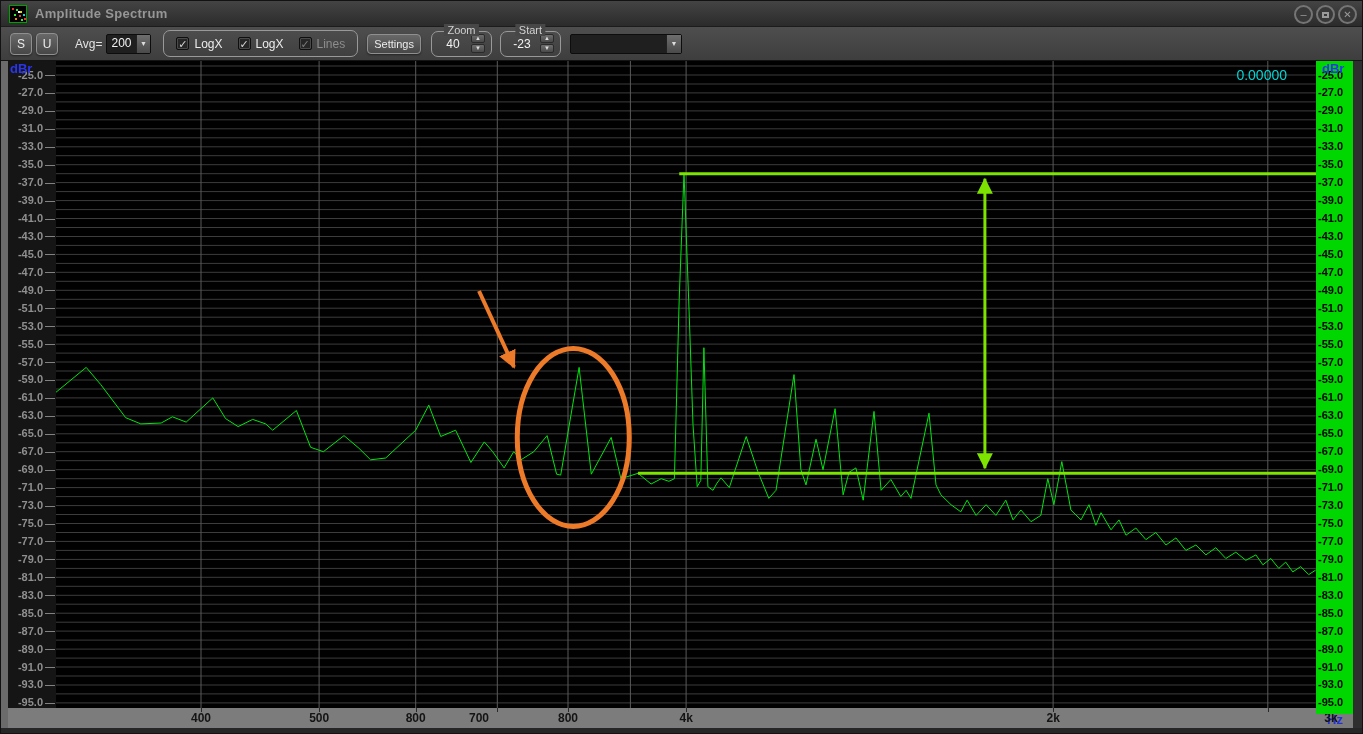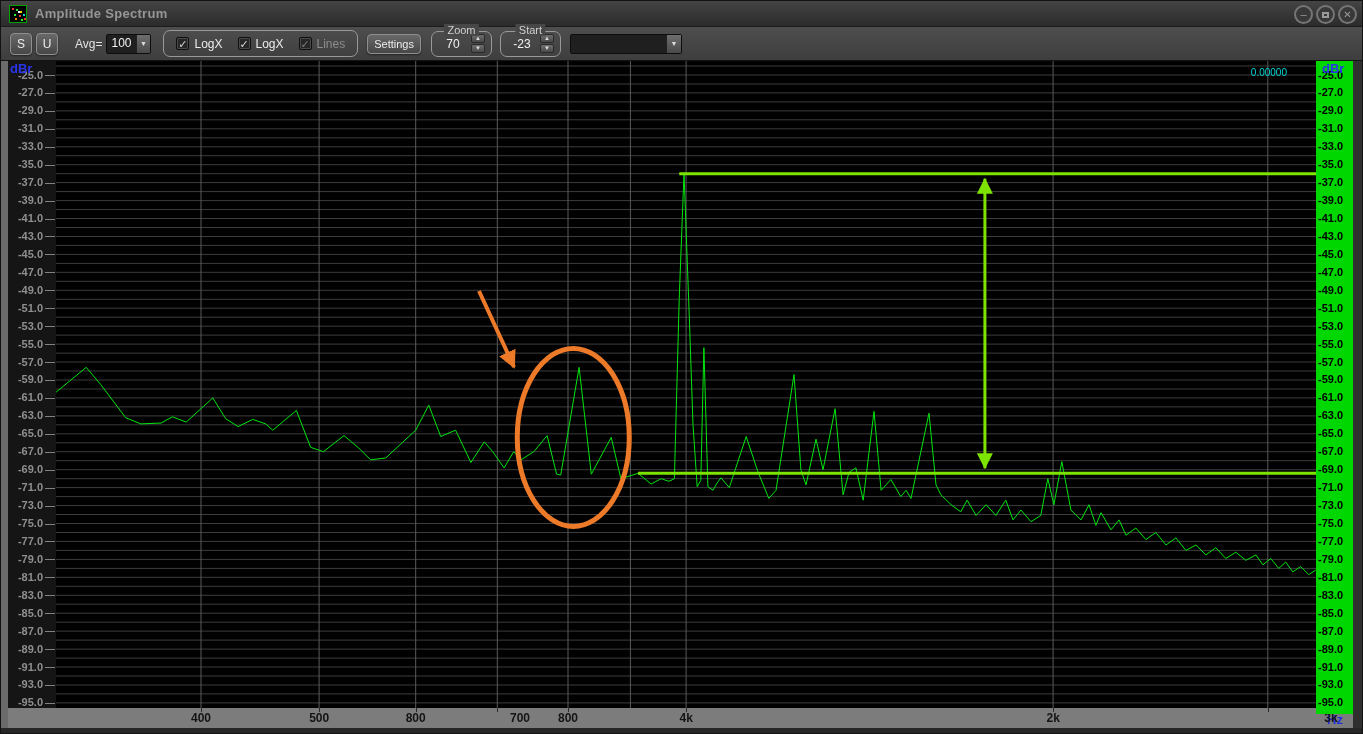--- a/index.html
+++ b/index.html
@@ -52,21 +52,21 @@
   .main{position:absolute;left:0;top:60px;width:1363px;height:674px;background:#000;}
   .left-frame{position:absolute;left:0;top:0;width:7px;height:674px;background:#6b6b6b;}
   .gutter-left{position:absolute;left:7px;top:0;width:48px;height:647px;background:#151515;overflow:hidden;}
   .ylab{position:absolute;right:13px;width:34px;height:13px;font-size:11px;line-height:13px;
     text-align:right;color:#8f8f8f;font-weight:bold;}
   .ytick{position:absolute;right:1px;width:10px;height:1px;background:#828282;}
   .unit-blue{color:#2a35ec;font-weight:bold;font-size:13px;}
   .dbr-left{position:absolute;left:2px;top:0;z-index:5;}
   .plot{position:absolute;left:55px;top:0;width:1260px;height:647px;background:#010101;overflow:hidden;}
   .plot svg{position:absolute;left:0;top:0;}
-  .readout{position:absolute;right:29px;top:6px;color:#00d6d6;font-size:10px;}
+  .readout{position:absolute;right:29px;top:6px;color:#00d6d6;font-size:14px;}
   .orange-note{position:absolute;left:192px;top:196px;color:#ee7a2e;font-size:24px;font-weight:bold;
     white-space:nowrap;letter-spacing:.4px;}
   .sn-label{position:absolute;left:948px;top:251px;color:#6ee407;font-size:25px;font-weight:bold;white-space:nowrap;}
   .bar-right{position:absolute;left:1315px;top:0;width:37px;height:653px;background:#00d600;overflow:hidden;z-index:3;}
   .bar-right .ylab-r{position:absolute;left:2px;width:34px;height:13px;font-size:11px;line-height:13px;
     color:#000;font-weight:bold;}
   .dbr-right{position:absolute;left:6px;top:0;z-index:4;}
   .right-strip{position:absolute;left:1352px;top:0;width:11px;height:674px;background:#2f2f2f;}
   .xaxis{position:absolute;left:7px;top:647px;width:1345px;height:20px;background:#7c7c7c;z-index:2;}
   .xlab{position:absolute;top:3px;transform:translateX(-50%);font-size:12px;font-weight:bold;color:#141414;}
@@ -93,41 +93,41 @@
         <span style="font-size:10px;">✕</span>
       </div>
     </div>
   </div>
 
   <div class="toolbar">
     <button class="tbtn sq" style="margin-left:9px;">S</button>
     <button class="tbtn sq" style="margin-left:4px;">U</button>
     <span class="tlabel" style="margin-left:17px;">Avg=</span>
     <div class="combo" style="margin-left:4px;width:45px;">
-      <span class="combo-val">100</span>
+      <span class="combo-val">200</span>
       <span class="combo-btn">▼</span>
     </div>
     <div class="groupbox" style="margin-left:12px;" id="chkGroup">
         <div class="chk">
           <span class="box">✓</span>
           <span class="clabel">LogX</span>
         </div>
         <div class="chk">
           <span class="box">✓</span>
           <span class="clabel">LogX</span>
         </div>
         <div class="chk disabled">
           <span class="box">✓</span>
           <span class="clabel">Lines</span>
         </div>
       </div>
     <button class="tbtn" style="margin-left:9px;font-size:11px;height:20px;">Settings</button>
     <div class="fieldset" style="margin-left:10px;width:61px;">
       <span class="legend">Zoom</span>
-      <span class="fs-val">70</span>
+      <span class="fs-val">40</span>
       <div class="spinner">
         <div class="spin">▲</div>
         <div class="spin">▼</div>
       </div>
     </div>
     <div class="fieldset" style="margin-left:8px;width:61px;">
       <span class="legend">Start</span>
       <span class="fs-val">-23</span>
       <div class="spinner">
         <div class="spin">▲</div>
@@ -365,21 +365,21 @@
     <div class="right-strip"></div>
 
     <div class="xaxis" id="xAxis">
       <span class="hz-label">Hz</span>
     <span class="xlab" style="left: 193px;">400</span>
         <div class="xtick" style="left: 193px;"></div>
         <span class="xlab" style="left: 311.148px;">500</span>
         <div class="xtick" style="left: 311.148px;"></div>
         <span class="xlab" style="left: 407.681px;">800</span>
         <div class="xtick" style="left: 407.681px;"></div>
-        <span class="xlab" style="left: 512px; text-align: center;">700</span>
+        <span class="xlab" style="left: 471px; text-align: center;">700</span>
         <div class="xtick" style="left: 489.299px;"></div>
         <span class="xlab" style="left: 560px;">800</span>
         <div class="xtick" style="left: 560px;"></div>
         <span class="xlab" style="left: 678.148px;">4k</span>
         <div class="xtick" style="left: 678.148px;"></div>
         <span class="xlab" style="left: 1045.15px;">2k</span>
         <div class="xtick" style="left: 1045.15px;"></div>
         <span class="xlab" style="left: 1323px;">3k</span>
         <div class="xtick" style="left: 1259.83px;"></div>
       </div>

